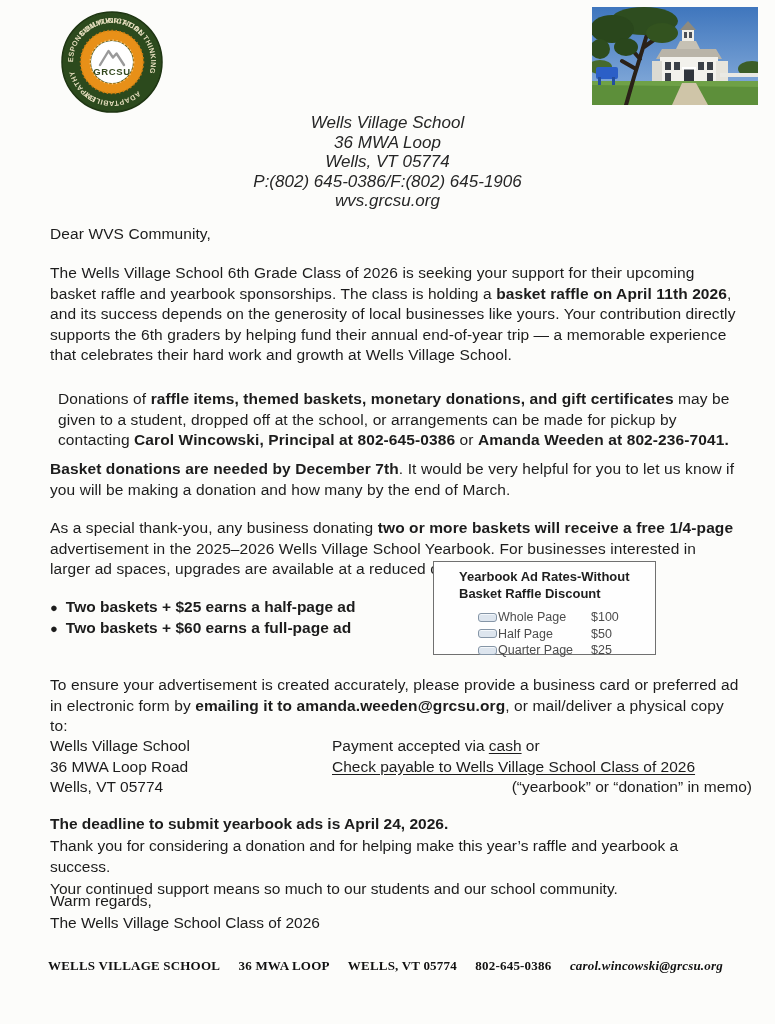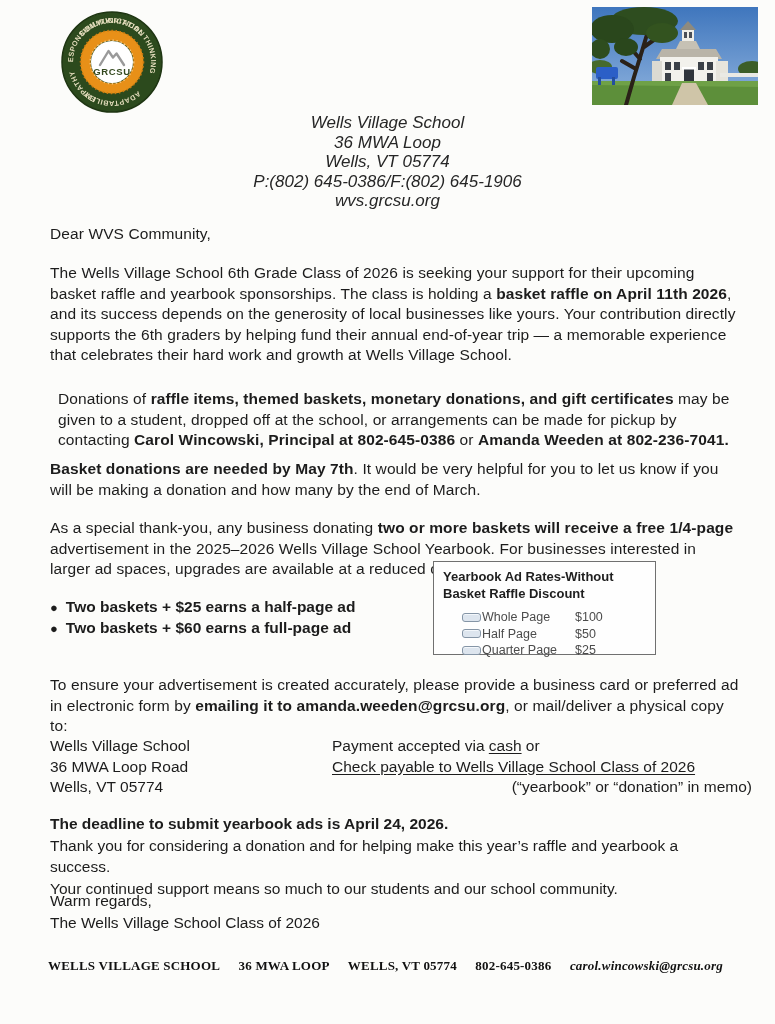--- a/index.html
+++ b/index.html
@@ -26,21 +26,21 @@
   .bullets { left:50px; top:597px; width:380px; }
   .bullets .bullet-item {
     font-weight:700; font-size:15.5px; line-height:20.5px; display:flex;
   }
   .bullets .dot { margin-right:8px; font-size:13px; line-height:21px; }
 
   
   .rate-box {
     left:433px; top:561px; width:223px; height:94px;
     border:1.5px solid #707070; background:#fefefe;
-    padding:7px 9px; box-sizing:border-box;
+    padding:7px 25px; box-sizing:border-box;
   }
   .rate-title { font-size:13px; font-weight:700; line-height:16.5px; color:#1e1e1e; }
   .rate-rows { margin-top:7px; padding-left:19px; }
   .rate-row { display:flex; align-items:center; font-size:12.5px; line-height:16.5px; color:#4c4c4c; }
   .rate-icon {
     width:17px; height:7px; border:1px solid #8595a6; background:#dde5ee;
     border-radius:3px; margin-right:1px; box-shadow:inset 0 1px 0 #f3f7fb; flex:none;
   }
   .rate-label { width:93px; }
   .rate-price { }
@@ -168,21 +168,21 @@
     <span class="line">P:(802) 645-0386/F:(802) 645-1906</span>
     <span class="line">wvs.grcsu.org</span>
   </div>
 
   <p class="abs bt pwide" style="top:224px; margin:0;">Dear WVS Community,</p>
 
   <p class="abs bt pwide" style="top:263px; margin:0;"><span>The Wells Village School 6th Grade Class of 2026 is seeking your support for their upcoming basket raffle and yearbook sponsorships. The class is holding a </span><b>basket raffle on April 11th 2026</b><span>, and its success depends on the generosity of local businesses like yours. Your contribution directly supports the 6th graders by helping fund their annual end-of-year trip — a memorable experience that celebrates their hard work and growth at Wells Village School.</span></p>
 
   <p class="abs bt pwide" style="top:381px; margin:8px;"><span>Donations of </span><b>raffle items, themed baskets, monetary donations, and gift certificates</b><span> may be given to a student, dropped off at the school, or arrangements can be made for pickup by contacting </span><b>Carol Wincowski, Principal at 802-645-0386</b><span> or </span><b>Amanda Weeden at 802-236-7041.</b></p>
 
-  <p class="abs bt pwide" style="top:459px; margin:0;"><b>Basket donations are needed by May 7th</b><span>. It would be very helpful for you to let us know if you will be making a donation and how many by the end of March.</span></p>
+  <p class="abs bt pwide" style="top:459px; margin:0;"><b>Basket donations are needed by December 7th</b><span>. It would be very helpful for you to let us know if you will be making a donation and how many by the end of March.</span></p>
 
   <p class="abs bt pwide" style="top:518px; margin:0;"><span>As a special thank-you, any business donating </span><b>two or more baskets will receive a free 1/4-page</b><span> advertisement in the 2025–2026 Wells Village School Yearbook. For businesses interested in larger ad spaces, upgrades are available at a reduced cost:</span></p>
 
   <div class="abs rate-box">
     <div class="rate-title">Yearbook Ad Rates-Without Basket Raffle Discount</div>
     <div class="rate-rows">
       <div class="rate-row">
         <span class="rate-icon"></span>
         <span class="rate-label">Whole Page</span>
         <span class="rate-price">$100</span>

